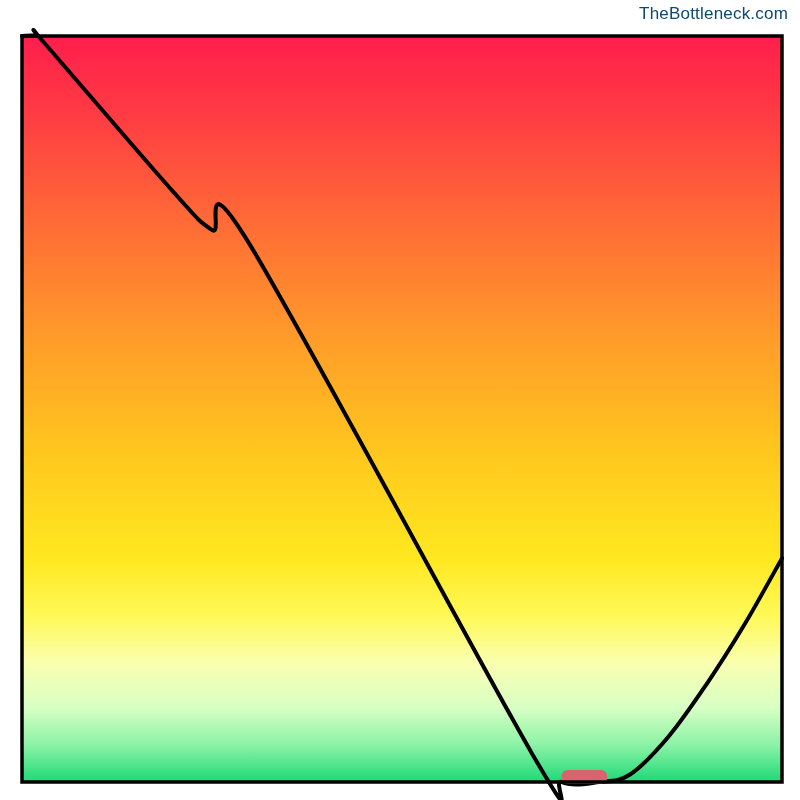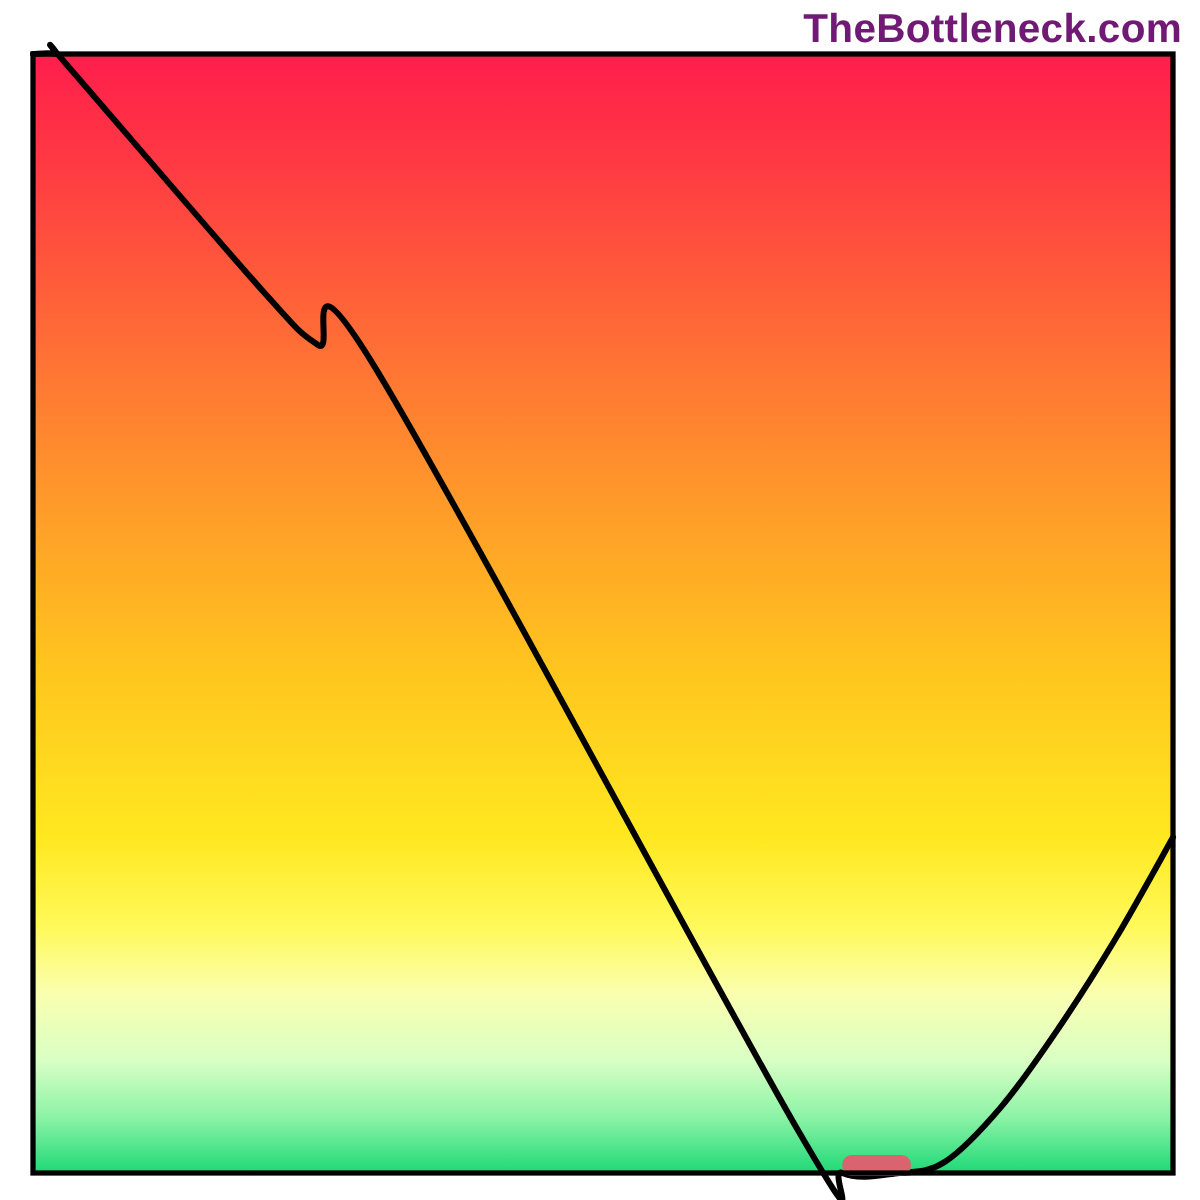--- a/index.html
+++ b/index.html
@@ -12,23 +12,23 @@
   }
   .stage {
     position: relative;
     width: 800px;
     height: 800px;
   }
   .watermark {
     position: absolute;
     top: 4px;
     right: 12px;
-    font-size: 27px;
-    font-weight: 700;
-    color: #701a75;
+    font-size: 17px;
+    font-weight: 400;
+    color: #0c4a6e;
     letter-spacing: 0.2px;
     user-select: none;
   }
   svg.chart {
     position: absolute;
     left: 0;
     top: 0;
   }
 </style>
 </head>

